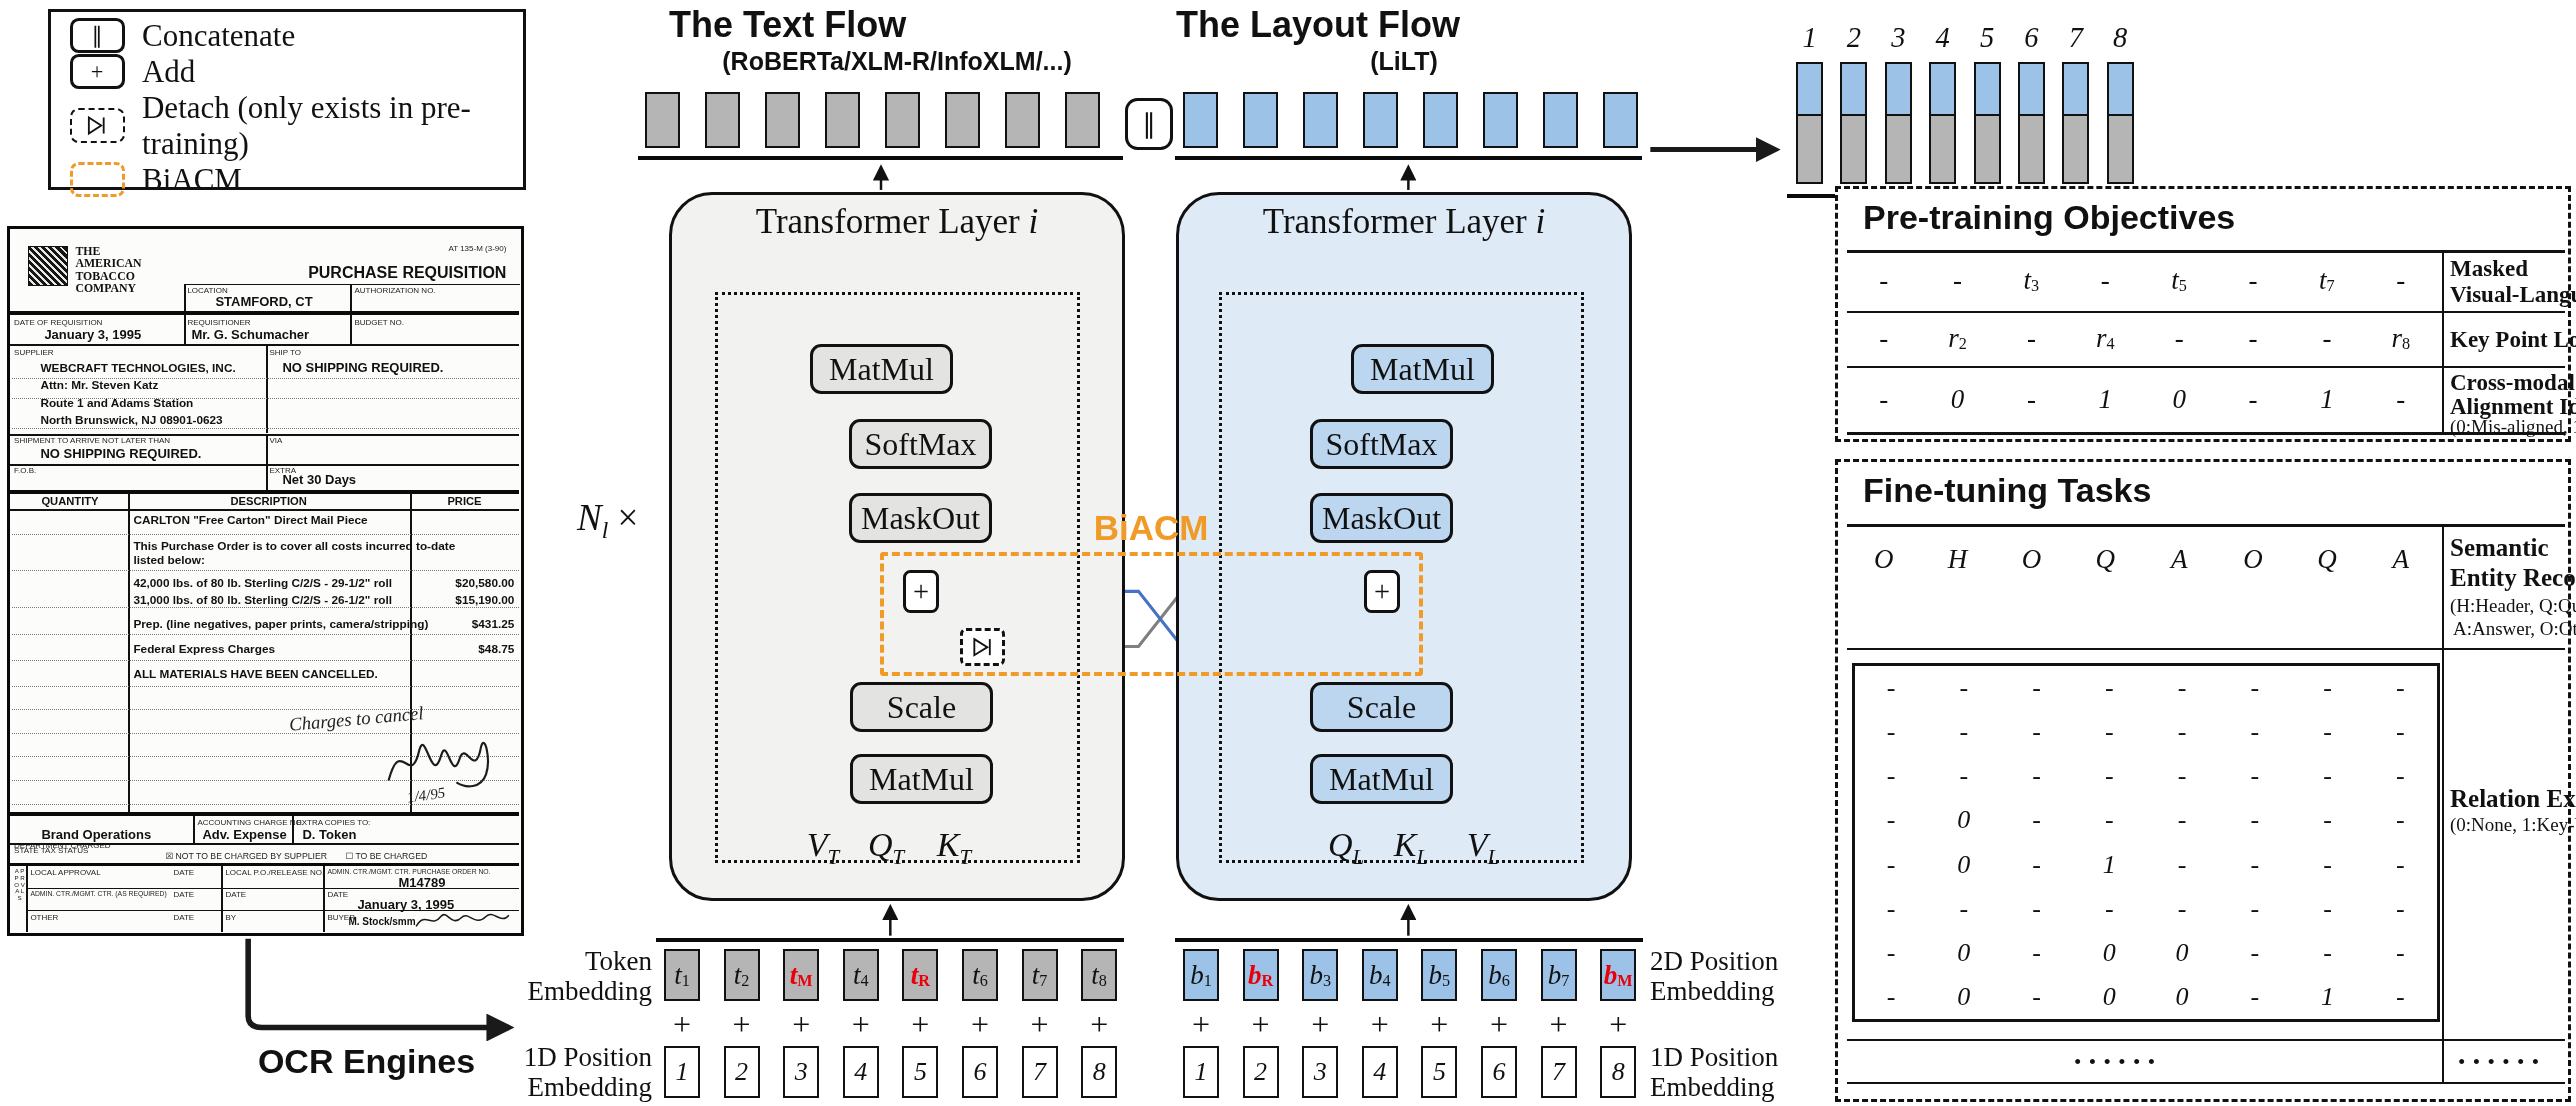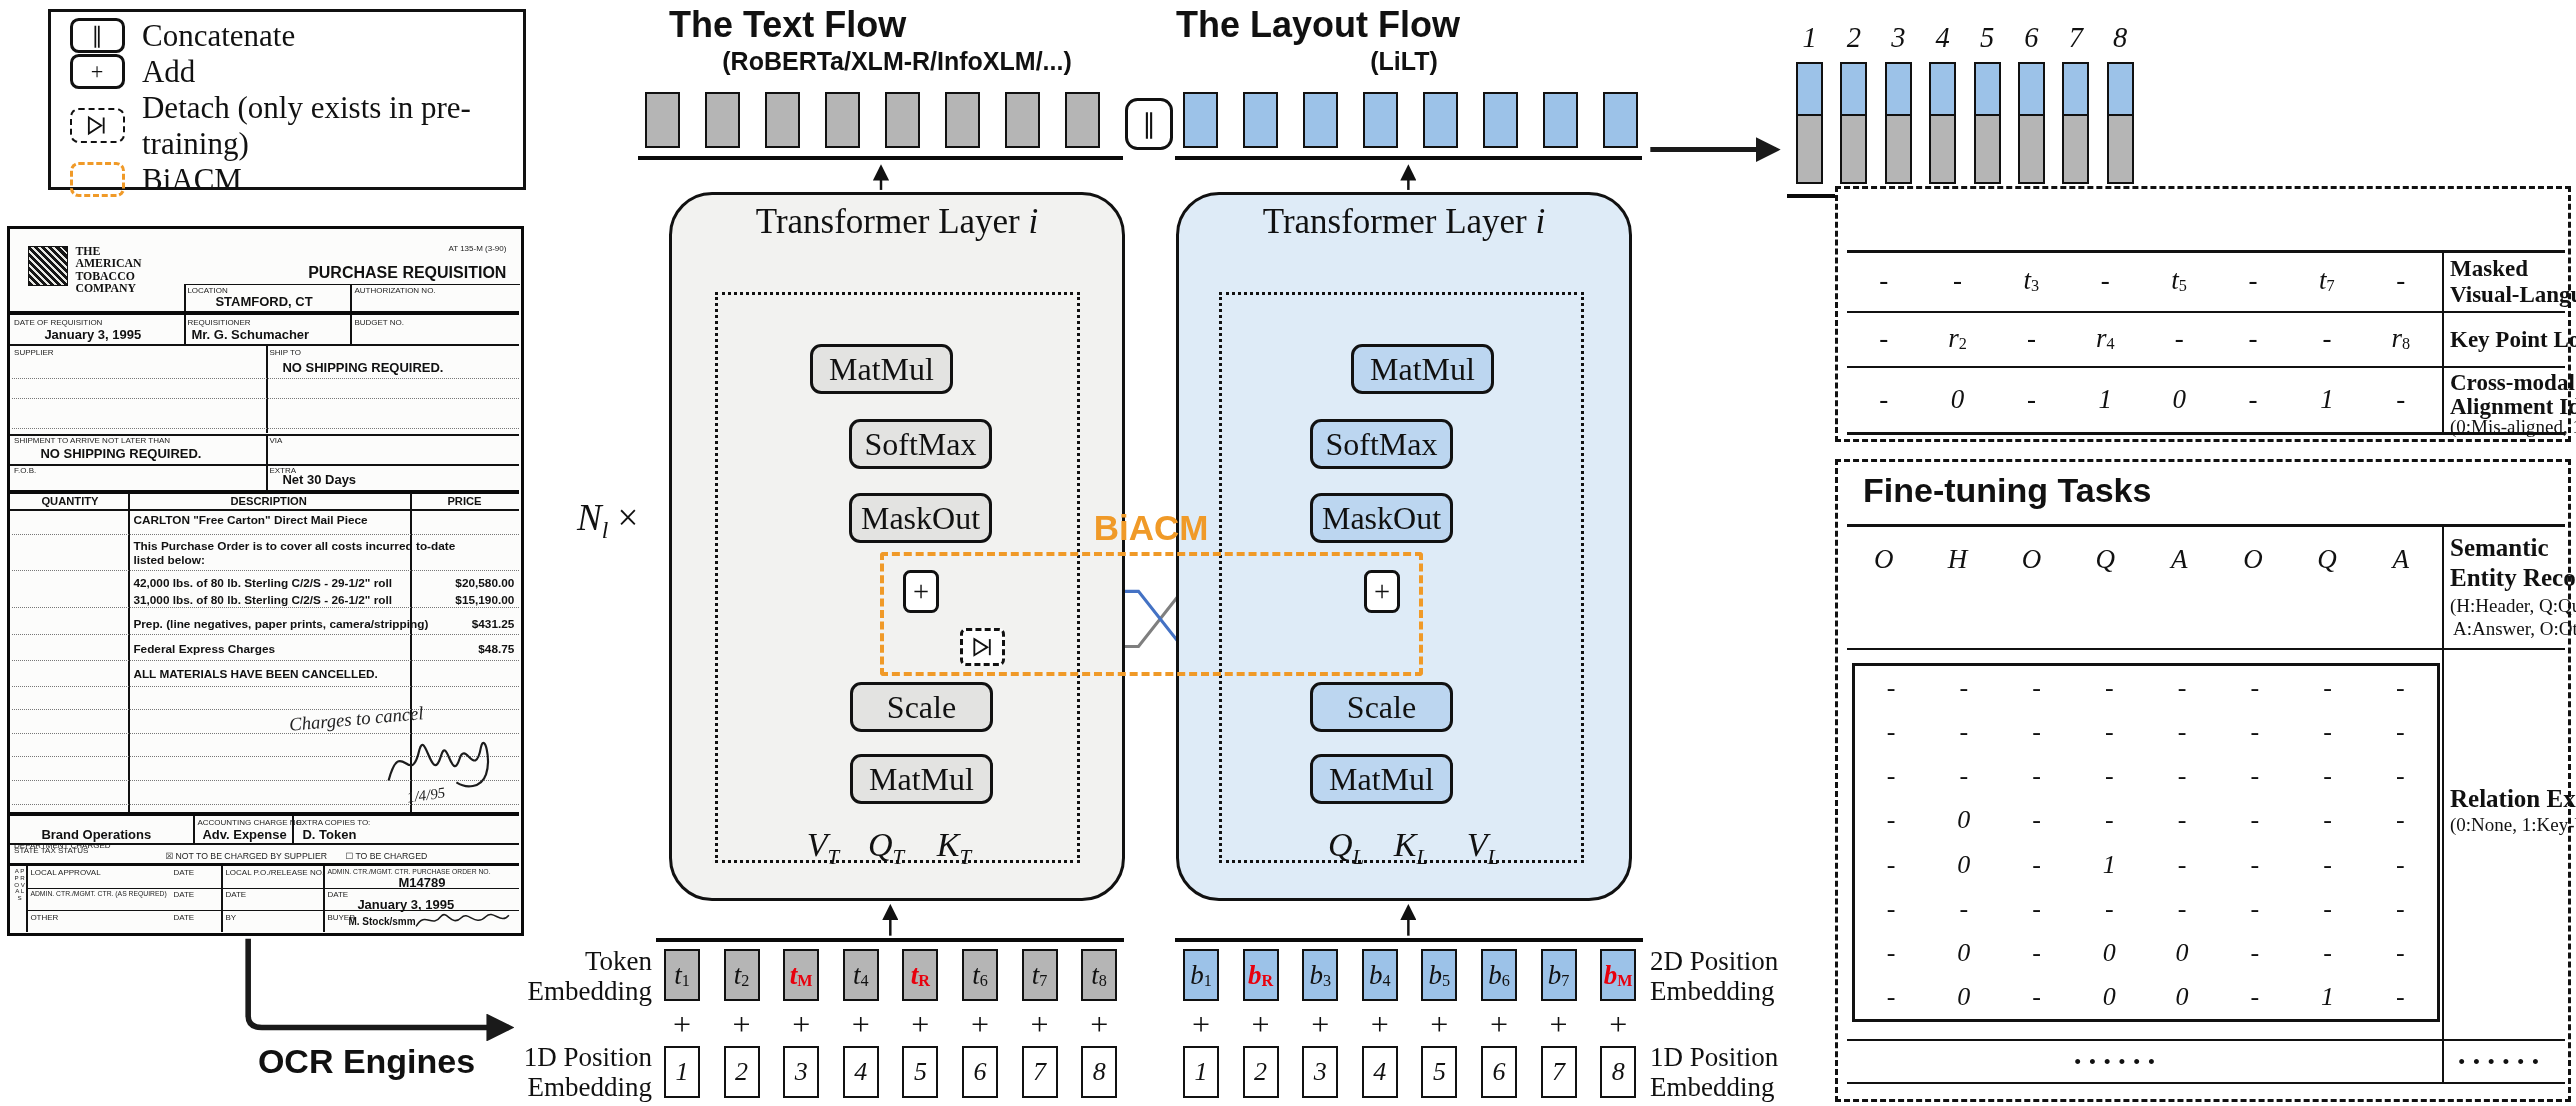--- a/index.html
+++ b/index.html
@@ -167,20 +167,26 @@
   <span class="lab" style="left:3.7px;top:89px">DATE OF REQUISITION</span>
   <span class="val" style="left:34px;top:98px">January 3, 1995</span>
   <div class="vline" style="left:174px;top:86px;width:1.2px;height:29px"></div>
   <span class="lab" style="left:177px;top:89px">REQUISITIONER</span>
   <span class="val" style="left:181px;top:98px">Mr. G. Schumacher</span>
   <div class="vline" style="left:340px;top:86px;width:1.2px;height:29px"></div>
   <span class="lab" style="left:344px;top:89px">BUDGET NO.</span>
 
   <div class="hline" style="left:0;top:115px;width:509px;height:1.9px"></div>
   <span class="lab" style="left:3.7px;top:119px">SUPPLIER</span>
+  <div class="abs" style="left:30px;top:131px;font-weight:bold;font-size:11.8px;line-height:17.4px">
+    <div>WEBCRAFT TECHNOLOGIES, INC.</div>
+    <div>Attn: Mr. Steven Katz</div>
+    <div>Route 1 and Adams Station</div>
+    <div>North Brunswick, NJ 08901-0623</div>
+  </div>
   <div class="vline" style="left:256px;top:115px;width:1.2px;height:89px"></div>
   <span class="lab" style="left:259px;top:119px">SHIP TO</span>
   <span class="val" style="left:272px;top:131px">NO SHIPPING REQUIRED.</span>
   <div class="dot" style="left:1.2px;top:149px;width:507px"></div>
   <div class="dot" style="left:1.2px;top:169px;width:507px"></div>
   <div class="dot" style="left:1.2px;top:199px;width:507px"></div>
 
   <div class="hline" style="left:0;top:205px;width:509px;height:1.9px"></div>
   <span class="lab" style="left:3.7px;top:207px">SHIPMENT TO ARRIVE NOT LATER THAN</span>
   <span class="val" style="left:30px;top:217px">NO SHIPPING REQUIRED.</span>
@@ -533,20 +539,21 @@
     <span class="cell tokbox posnum" style="background: rgb(255, 255, 255); font-style: italic; font-size: 26px;">2</span>
     <span class="cell tokbox posnum" style="background: rgb(255, 255, 255); font-style: italic; font-size: 26px;">3</span>
     <span class="cell tokbox posnum" style="background: rgb(255, 255, 255); font-style: italic; font-size: 26px;">4</span>
     <span class="cell tokbox posnum" style="background: rgb(255, 255, 255); font-style: italic; font-size: 26px;">5</span>
     <span class="cell tokbox posnum" style="background: rgb(255, 255, 255); font-style: italic; font-size: 26px;">6</span>
     <span class="cell tokbox posnum" style="background: rgb(255, 255, 255); font-style: italic; font-size: 26px;">7</span>
     <span class="cell tokbox posnum" style="background: rgb(255, 255, 255); font-style: italic; font-size: 26px;">8</span>
   </div>
 
 <div class="panel" style="left:1835px;top:186px;height:256px">
+  <div class="ptitle">Pre-training Objectives</div>
   <div class="hline" style="left:8.7px;top:61px;width:718px;height:2.5px"></div>
   <div class="hline" style="left:8.7px;top:122px;width:718px;height:1.9px"></div>
   <div class="hline" style="left:8.7px;top:177px;width:718px;height:1.9px"></div>
   <div class="hline" style="left:8.7px;top:243px;width:718px;height:2.5px"></div>
   <div class="vline" style="left:604px;top:61px;width:1.9px;height:182px"></div>
   <div class="mgrid" style="left:8.7px;top:61px;width:591px;height:61px">
       <span class="cell mathcell">-</span>
       <span class="cell mathcell">-</span>
       <span class="cell mathcell">
         <i>t</i>

